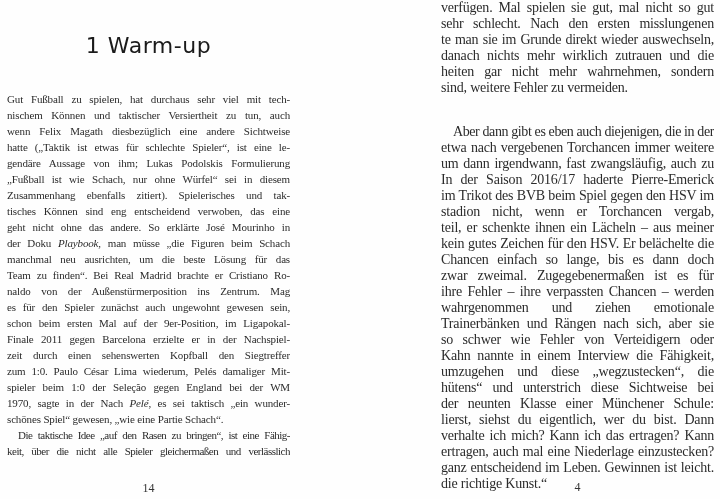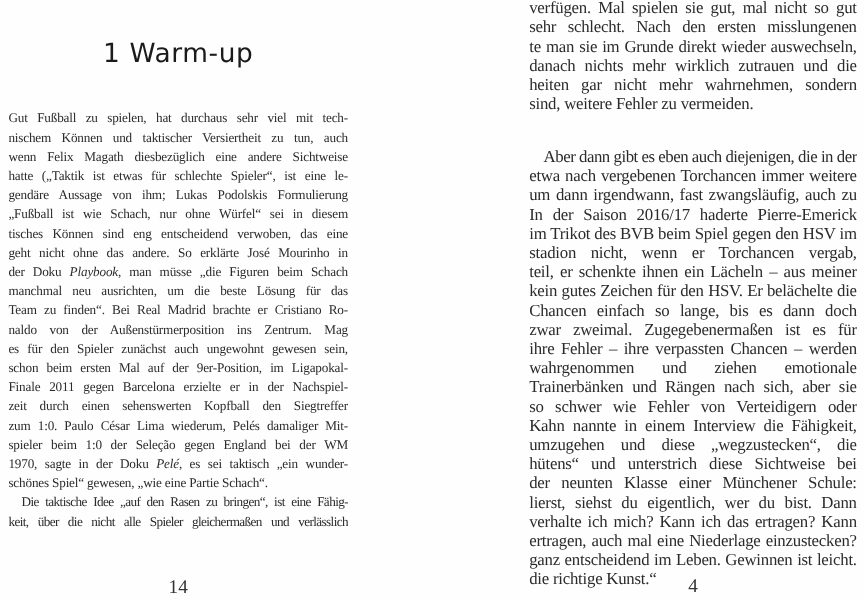--- a/index.html
+++ b/index.html
@@ -36,50 +36,51 @@
   .line.last  { text-align-last: left; }
   .line.indent { text-indent: 11px; }
   #right-page .line.indent { text-indent: 12px; margin-top: 28px; }
   #left-page  .line.tight { letter-spacing: -0.5px; }
   #right-page .line.tight { letter-spacing: -0.4px; }
   .line i { font-style: italic; }
 
   .page-number {
     position: absolute; left: 0; right: 0;
     text-align: center;
-    font-size: 16px; color: #333;
+    font-size: 12px; color: #333;
   }
   #left-page  .page-number { top: 481px; }
   #right-page .page-number { top: 480px; }
 </style>
 </head>
 <body>
 
 <div class="page" id="left-page">
   <div class="chapter-heading">1 Warm-up</div>
   <div class="body-text">
       <div class="line"><span>Gut Fußball zu spielen, hat durchaus sehr viel mit tech-</span></div>
       <div class="line"><span>nischem Können und taktischer Versiertheit zu tun, auch</span></div>
       <div class="line"><span>wenn Felix Magath diesbezüglich eine andere Sichtweise</span></div>
       <div class="line"><span>hatte („Taktik ist etwas für schlechte Spieler“, ist eine le-</span></div>
       <div class="line"><span>gendäre Aussage von ihm; Lukas Podolskis Formulierung</span></div>
       <div class="line"><span>„Fußball ist wie Schach, nur ohne Würfel“ sei in diesem</span></div>
+      <div class="line"><span>Zusammenhang ebenfalls zitiert). Spielerisches und tak-</span></div>
       <div class="line"><span>tisches Können sind eng entscheidend verwoben, das eine</span></div>
       <div class="line"><span>geht nicht ohne das andere. So erklärte José Mourinho in</span></div>
       <div class="line"><span>der Doku </span><i>Playbook</i><span>, man müsse „die Figuren beim Schach</span></div>
       <div class="line"><span>manchmal neu ausrichten, um die beste Lösung für das</span></div>
       <div class="line"><span>Team zu finden“. Bei Real Madrid brachte er Cristiano Ro-</span></div>
       <div class="line"><span>naldo von der Außenstürmerposition ins Zentrum. Mag</span></div>
       <div class="line"><span>es für den Spieler zunächst auch ungewohnt gewesen sein,</span></div>
       <div class="line"><span>schon beim ersten Mal auf der 9er-Position, im Ligapokal-</span></div>
       <div class="line"><span>Finale 2011 gegen Barcelona erzielte er in der Nachspiel-</span></div>
       <div class="line"><span>zeit durch einen sehenswerten Kopfball den Siegtreffer</span></div>
       <div class="line"><span>zum 1:0. Paulo César Lima wiederum, Pelés damaliger Mit-</span></div>
       <div class="line"><span>spieler beim 1:0 der Seleção gegen England bei der WM</span></div>
-      <div class="line"><span>1970, sagte in der Doku </span><i>Pelé</i><span>, es sei taktisch „ein wunder-</span></div>
+      <div class="line"><span>1970, sagte in der Nach </span><i>Pelé</i><span>, es sei taktisch „ein wunder-</span></div>
       <div class="line last"><span>schönes Spiel“ gewesen, „wie eine Partie Schach“.</span></div>
       <div class="line indent tight"><span>Die taktische Idee „auf den Rasen zu bringen“, ist eine Fähig-</span></div>
       <div class="line tight"><span>keit, über die nicht alle Spieler gleichermaßen und verlässlich</span></div>
     </div>
   <div class="page-number">14</div>
 </div>
 
 <div class="page" id="right-page">
   <div class="body-text">
       <div class="line"><span>verfügen. Mal spielen sie gut, mal nicht so gut und manchmal</span></div>

